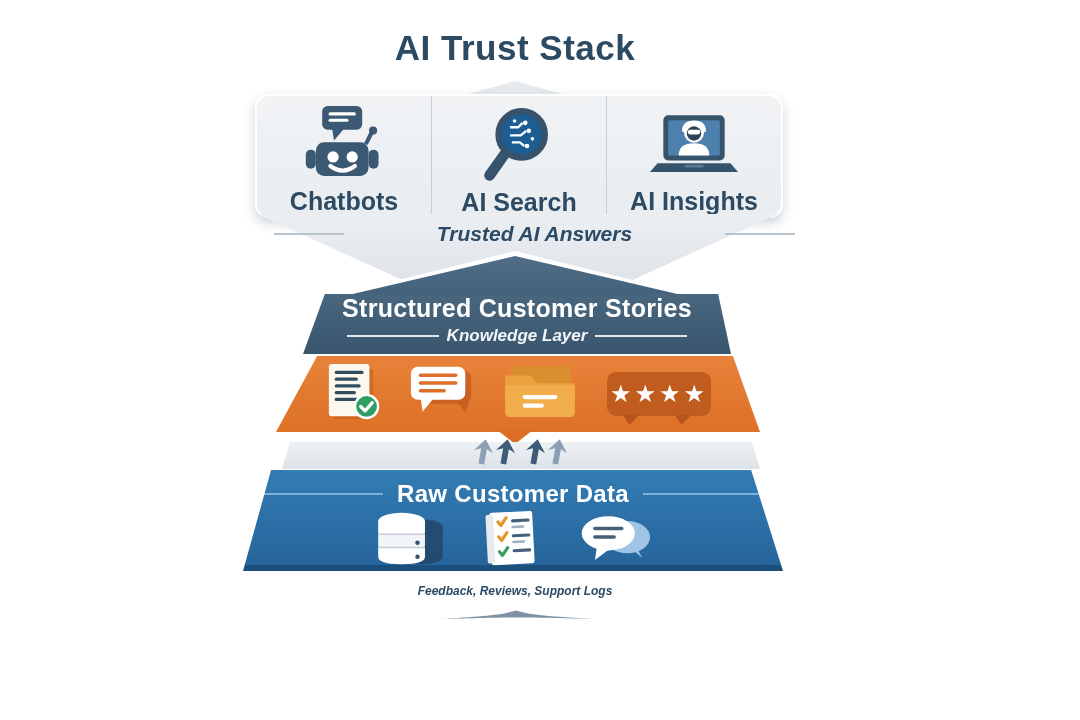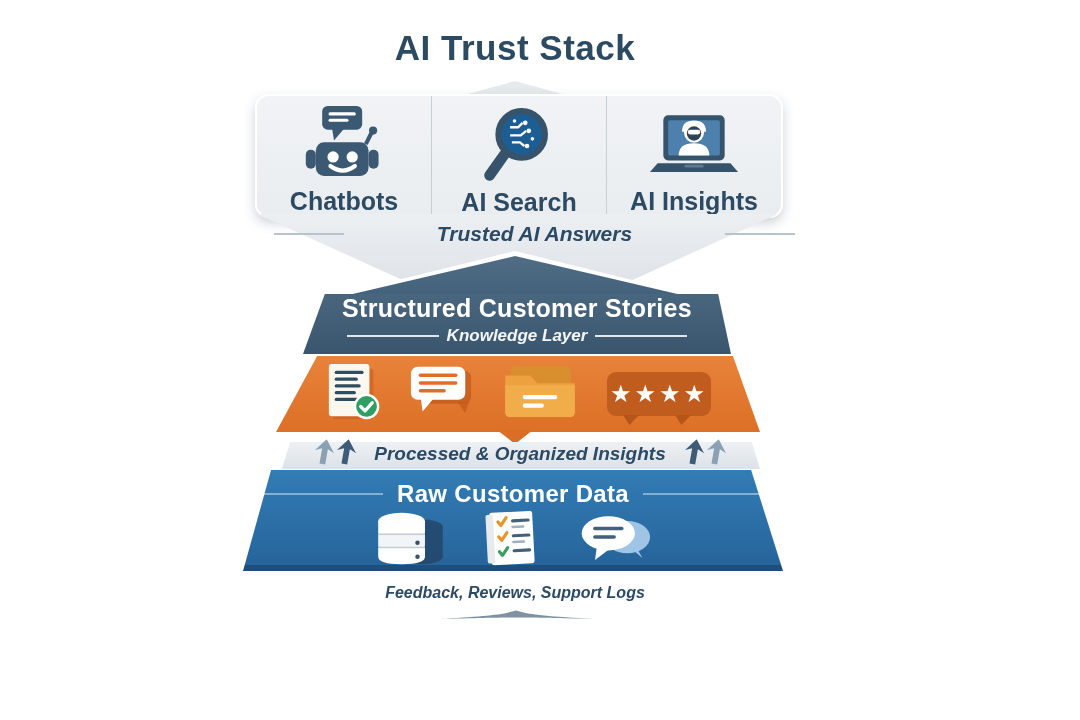--- a/index.html
+++ b/index.html
@@ -109,21 +109,21 @@
   }
   .blue-band-edge{position:absolute;left:0;bottom:0;width:100%;height:6px;background:rgba(15,40,65,.35);}
   .raw-title-row{display:flex;align-items:center;gap:14px;margin-top:10px;}
   .sep-line-blue{width:132px;height:2px;background:#7fb0d6;}
   .raw-title{font-size:24px;font-weight:bold;color:#ffffff;letter-spacing:.3px;}
   .raw-icons-row{display:flex;align-items:center;gap:36px;margin-top:2px;}
 
   
   .footer-label{
     left:265px;top:584px;width:500px;text-align:center;
-    font-size:16px;font-style:italic;font-weight:bold;color:#2b4a66;
+    font-size:12px;font-style:italic;font-weight:bold;color:#2b4a66;
   }
   .footer-wave{left:436px;top:608px;}
 </style>
 </head>
 <body>
 
 <div class="canvas">
 
   <div class="abs main-title">AI Trust Stack</div>
 
@@ -252,21 +252,20 @@
 
   <div class="abs strip">
     <div class="strip-bg"></div>
     <div class="strip-row">
       <svg class="up-arrow" width="20" height="27" viewBox="0 0 20 28">
         <polygon points="10,0 20,13 13,10 13,26 7,26 7,10 0,13" fill="#8aa0b4"></polygon>
       </svg>
       <svg class="up-arrow ov" width="20" height="27" viewBox="0 0 20 28">
         <polygon points="10,0 20,13 13,10 13,26 7,26 7,10 0,13" fill="#3e5b78"></polygon>
       </svg>
-      <span class="strip-label">Processed &amp; Organized Insights</span>
       <svg class="up-arrow" width="20" height="27" viewBox="0 0 20 28">
         <polygon points="10,0 20,13 13,10 13,26 7,26 7,10 0,13" fill="#3e5b78"></polygon>
       </svg>
       <svg class="up-arrow ov" width="20" height="27" viewBox="0 0 20 28">
         <polygon points="10,0 20,13 13,10 13,26 7,26 7,10 0,13" fill="#8aa0b4"></polygon>
       </svg>
     </div>
   </div>
 
   <div class="abs blue-band">

